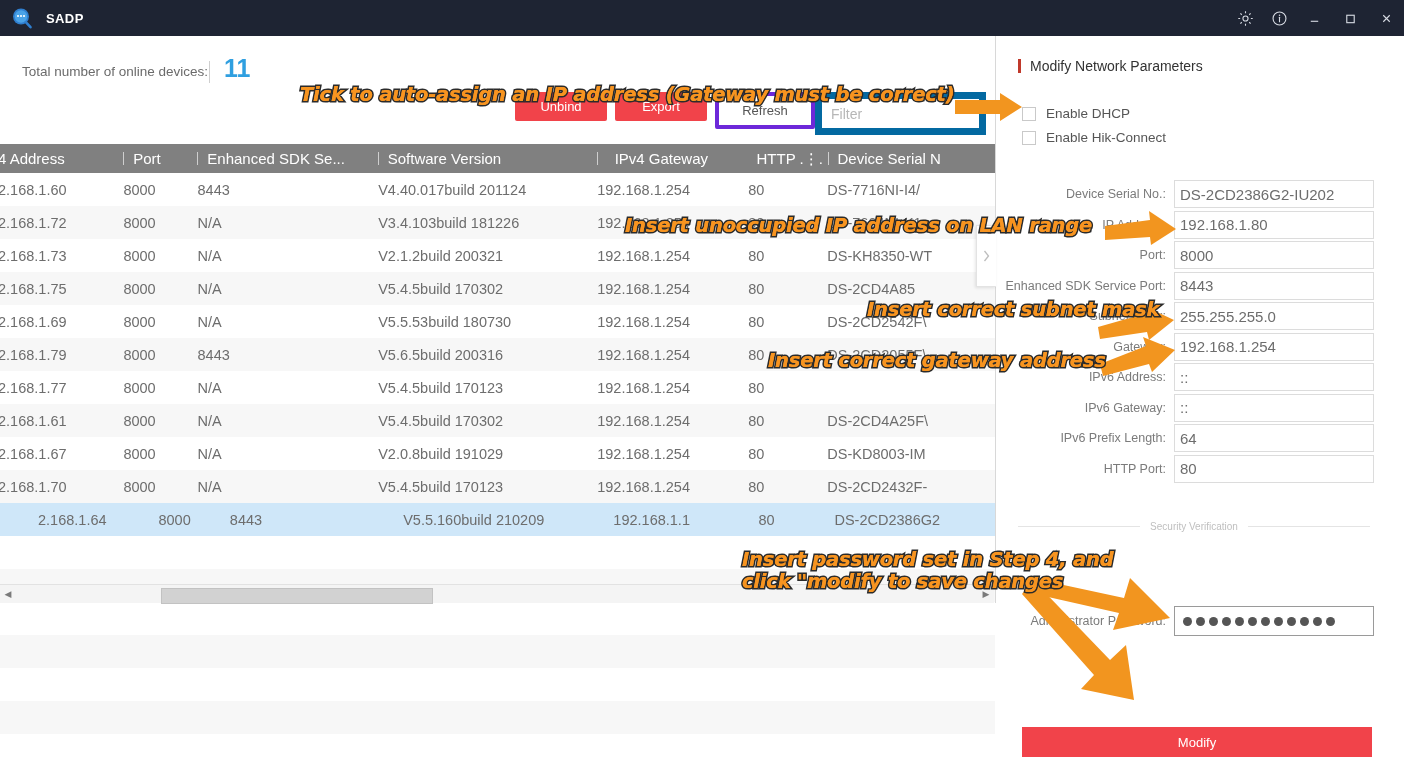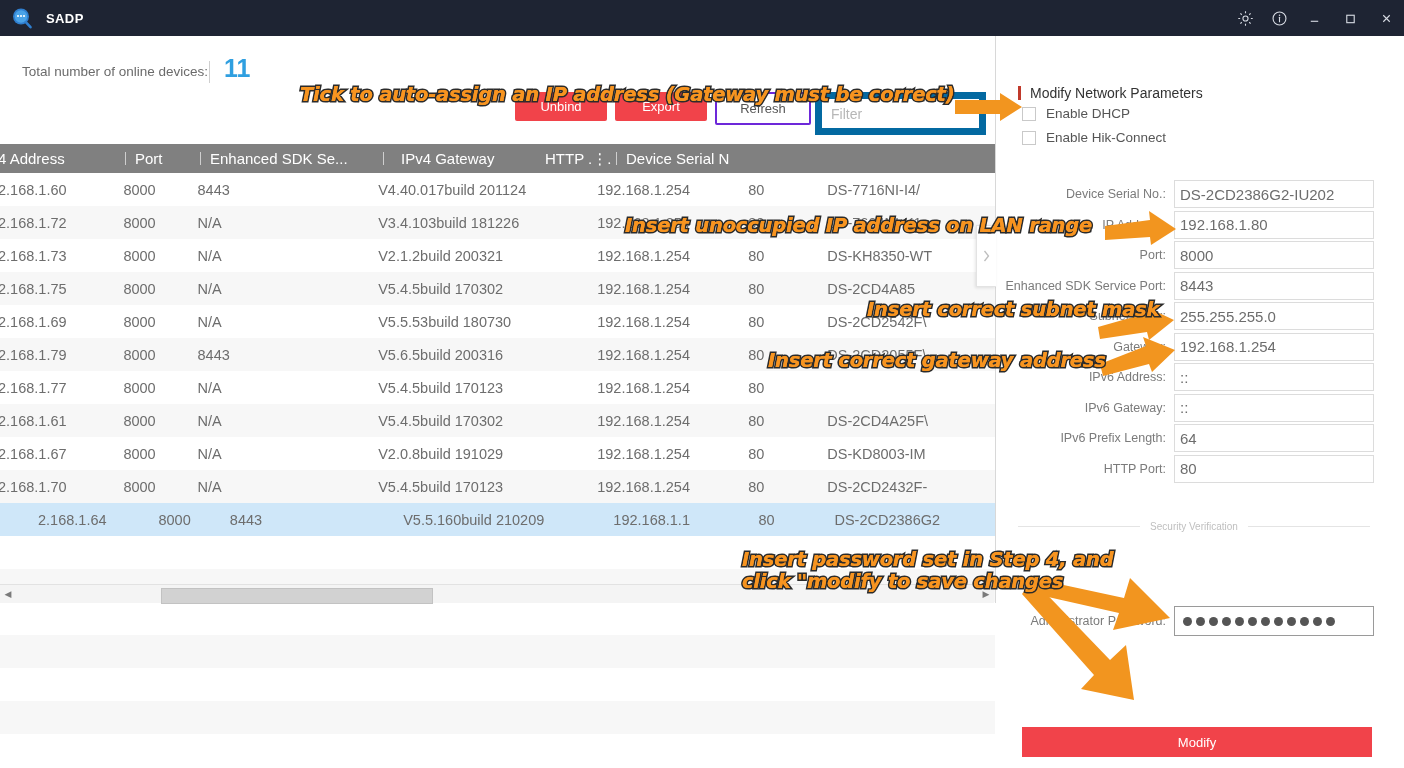--- a/index.html
+++ b/index.html
@@ -70,21 +70,21 @@
     font-size: 13px; cursor: pointer;
     border-radius: 2px;
   }
   .btn-red {
     background: #f1434a; color: #ffffff; border: none;
   }
   .btn-unbind { left: 515px; width: 92px; }
   .btn-export { left: 615px; width: 92px; }
   .btn-refresh {
     left: 715px; width: 92px;
-    background: #ffffff; color: #555; border: 2px solid #6d28d9;
+    background: #ffffff; color: #555; border: 4px solid #6d28d9;
   }
   .filter-box {
     position: absolute; left: 815px; top: 56px;
     width: 157px; height: 29px;
     border: 7px solid #0369a1; background: #ffffff;
     display: flex; align-items: center;
   }
   .filter-input {
     border: none; outline: none; flex: 1;
     font-size: 14px; color: #b7b7b7; padding-left: 9px;
@@ -171,21 +171,21 @@
   }
 
   
   .right-pane {
     position: absolute; left: 996px; top: 36px;
     width: 408px; height: 732px;
     background: #ffffff;
   }
   .panel-title-row {
     position: absolute; left: 22px; top: 22px;
-    display: flex; align-items: center; margin-top: 27px;
+    display: flex; align-items: center;
   }
   .title-bar-mark {
     width: 3px; height: 14px; background: #c0392b; margin-right: 9px;
   }
   .panel-title { font-size: 14px; color: #333; }
 
   .chk-row {
     position: absolute; display: flex; align-items: center;
     font-size: 13.5px; color: #555;
   }
@@ -353,20 +353,24 @@
     <div class="table-wrap">
       <div class="thead">
         <div class="th c-ip">4 Address</div>
         <div class="th c-port">
             <span class="divider"></span>
             <span>Port</span>
           </div>
         <div class="th c-sdk">
             <span class="divider"></span>
             <span>Enhanced SDK Se...</span>
+          </div>
+        <div class="th c-sw">
+            <span class="divider"></span>
+            <span>Software Version</span>
           </div>
         <div class="th c-gw">
             <span class="divider"></span>
             <span>IPv4 Gateway</span>
           </div>
         <div class="th c-http">
             <span class="divider"></span>
             <span>HTTP .⋮.</span>
           </div>
         <div class="th c-sn">

